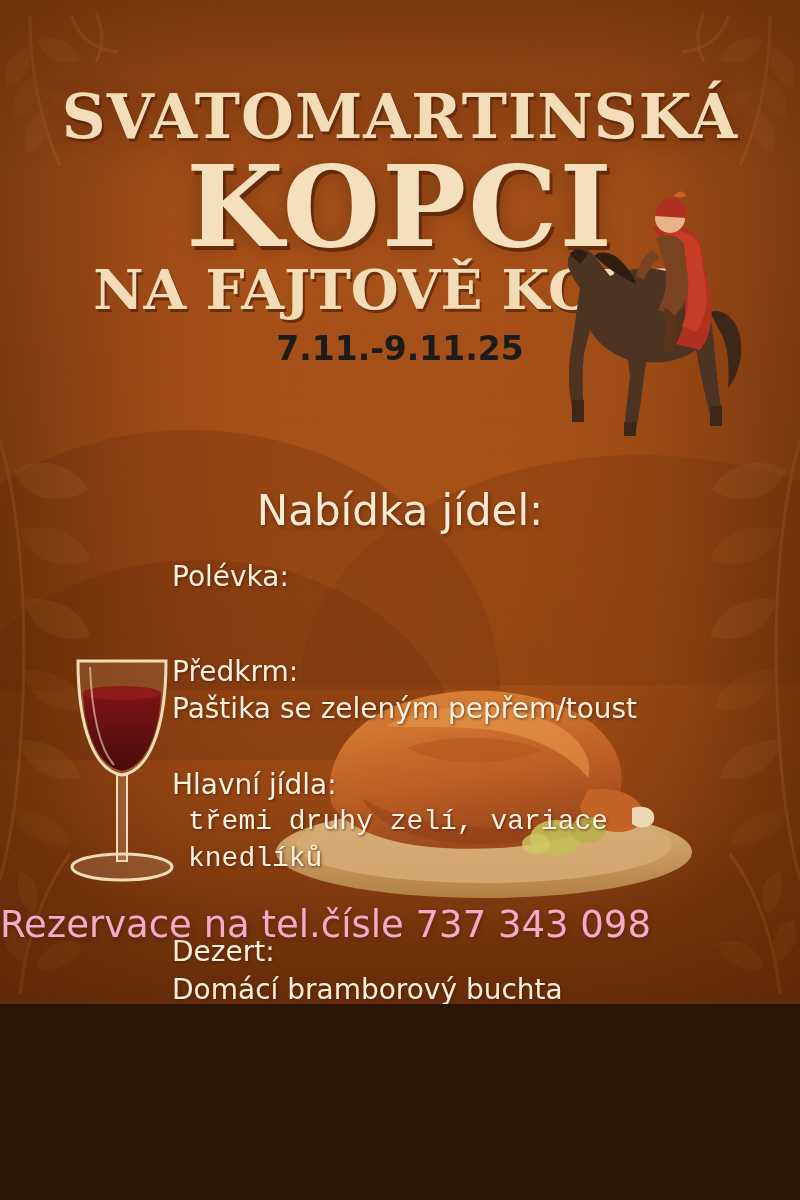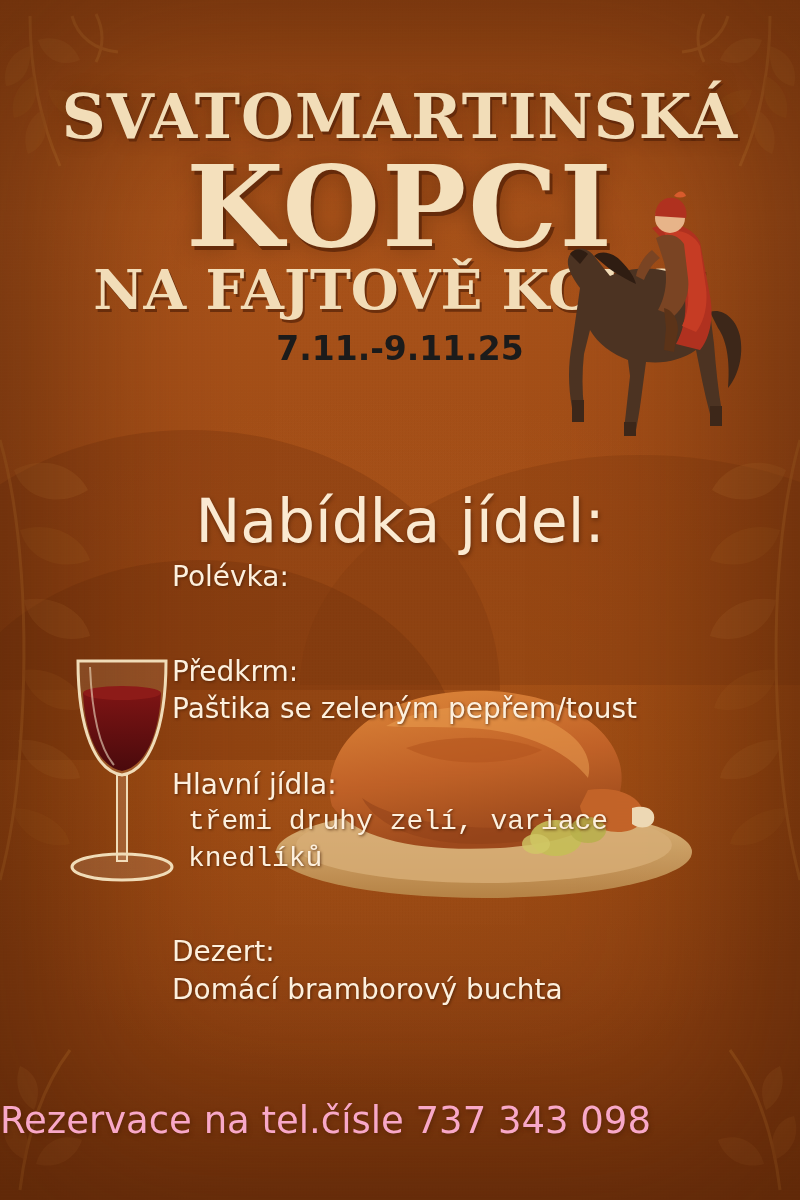--- a/index.html
+++ b/index.html
@@ -3,21 +3,21 @@
 <meta charset="utf-8">
 <style>
   html, body {
     margin: 0;
     padding: 0;
     background: #2b1408;
   }
   .poster {
     position: relative;
     width: 800px;
-    height: 1200px;
+    height: 1004px;
     overflow: hidden;
     font-family: "DejaVu Sans", sans-serif;
     background:
       radial-gradient(ellipse 700px 500px at 50% 62%, rgba(180, 92, 30, 0.55) 0%, rgba(150, 70, 20, 0.0) 70%),
       radial-gradient(ellipse 900px 700px at 50% 15%, rgba(168, 80, 24, 0.45) 0%, rgba(120, 52, 14, 0) 72%),
       linear-gradient(180deg, #9c4a14 0%, #a8531a 18%, #a04c16 42%, #96460f 62%, #8c4010 82%, #7e380d 100%);
   }
   
   .hill {
     position: absolute;
@@ -103,21 +103,21 @@
 
   
   .rider { position: absolute; right: 36px; top: 168px; width: 240px; height: 290px; z-index: 7; }
 
   
   .menu-heading {
     position: absolute;
     left: 0; right: 0;
     top: 486px;
     text-align: center;
-    font-size: 60px;
+    font-size: 42px;
     color: #fbead1;
     z-index: 8;
     text-shadow: 1px 2px 4px rgba(70,28,6,0.6);
   }
   .menu-body {
     position: absolute;
     left: 172px;
     top: 558px;
     width: 560px;
     z-index: 8;

